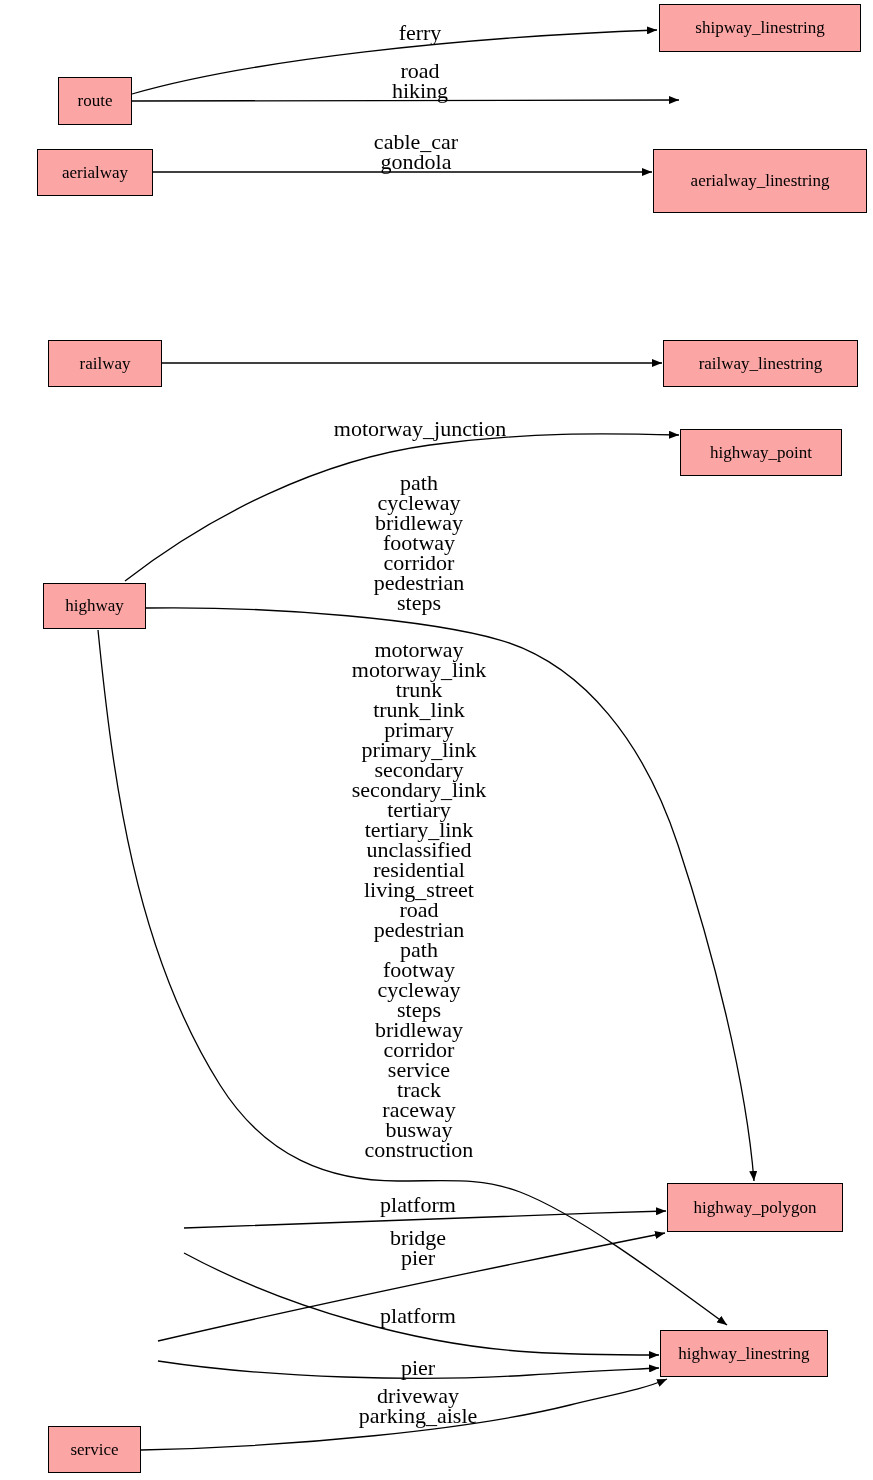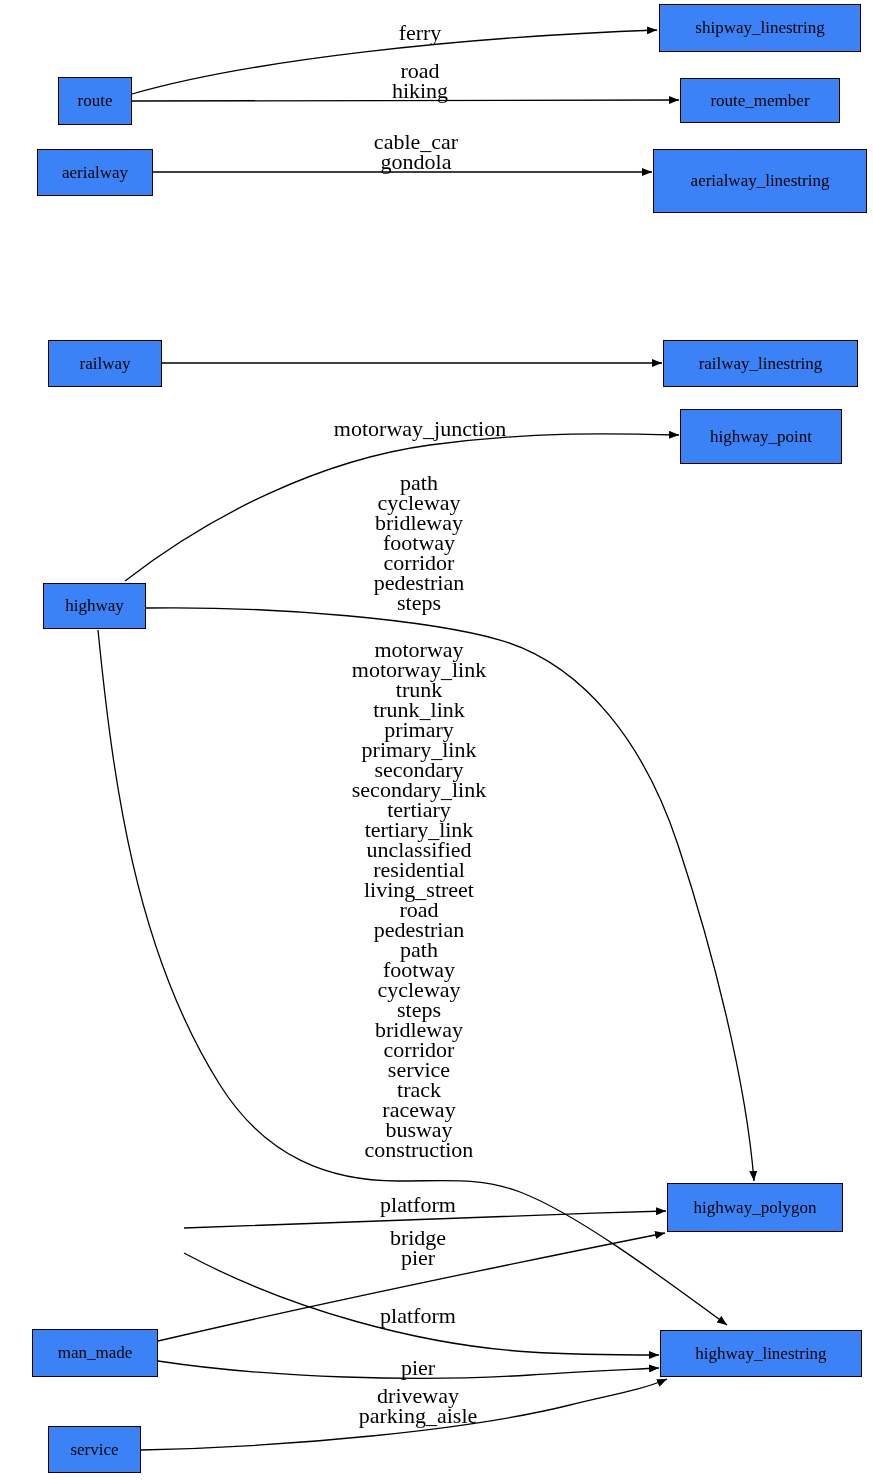--- a/index.html
+++ b/index.html
@@ -24,21 +24,21 @@
     height: 1480px;
   }
   #edges-svg path.edge {
     fill: none;
     stroke: #000000;
     stroke-width: 1.3;
   }
   .node {
     position: absolute;
     box-sizing: border-box;
-    background: #3b82f6;
+    background: #fca5a5;
     border: 1.3px solid #000000;
     display: flex;
     align-items: center;
     justify-content: center;
     font-size: 17px;
     white-space: nowrap;
   }
   .edge-label {
     position: absolute;
     transform: translateX(-50%);
@@ -73,48 +73,42 @@
     <path class="edge" d="M158,1361 C270,1378 420,1382 530,1375 C575,1372 620,1370 659,1368" marker-end="url(#arrow)"></path>
     <path class="edge" d="M141,1450 C290,1447 470,1430 570,1405 C610,1395 642,1390 667,1379" marker-end="url(#arrow)"></path>
   </svg>
 
   <div class="node" style="left:58px;top:77px;width:74px;height:48px">
     <span>route</span>
   </div>
   <div class="node" style="left:659px;top:4px;width:202px;height:48px">
     <span>shipway_linestring</span>
   </div>
-  <div class="node" style="left:680px;top:78px;width:160px;height:45px">
-    <span>route_member</span>
-  </div>
   <div class="node" style="left:37px;top:149px;width:116px;height:47px">
     <span>aerialway</span>
   </div>
   <div class="node" style="left:653px;top:149px;width:214px;height:64px">
     <span>aerialway_linestring</span>
   </div>
   <div class="node" style="left:48px;top:340px;width:114px;height:47px">
     <span>railway</span>
   </div>
   <div class="node" style="left:663px;top:340px;width:195px;height:47px">
     <span>railway_linestring</span>
   </div>
-  <div class="node" style="left:680px;top:409px;width:162px;height:55px">
+  <div class="node" style="left:680px;top:429px;width:162px;height:47px">
     <span>highway_point</span>
   </div>
   <div class="node" style="left:43px;top:583px;width:103px;height:46px">
     <span>highway</span>
   </div>
   <div class="node" style="left:667px;top:1183px;width:176px;height:49px">
     <span>highway_polygon</span>
   </div>
-  <div class="node" style="left:32px;top:1329px;width:126px;height:48px">
-    <span>man_made</span>
-  </div>
-  <div class="node" style="left:660px;top:1330px;width:202px;height:47px">
+  <div class="node" style="left:660px;top:1330px;width:168px;height:47px">
     <span>highway_linestring</span>
   </div>
   <div class="node" style="left:48px;top:1426px;width:93px;height:47px">
     <span>service</span>
   </div>
 
   <div class="edge-label" style="left:420px;top:23px">ferry</div>
   <div class="edge-label" style="left:420px;top:61px">road
 hiking</div>
   <div class="edge-label" style="left:416px;top:132px">cable_car

